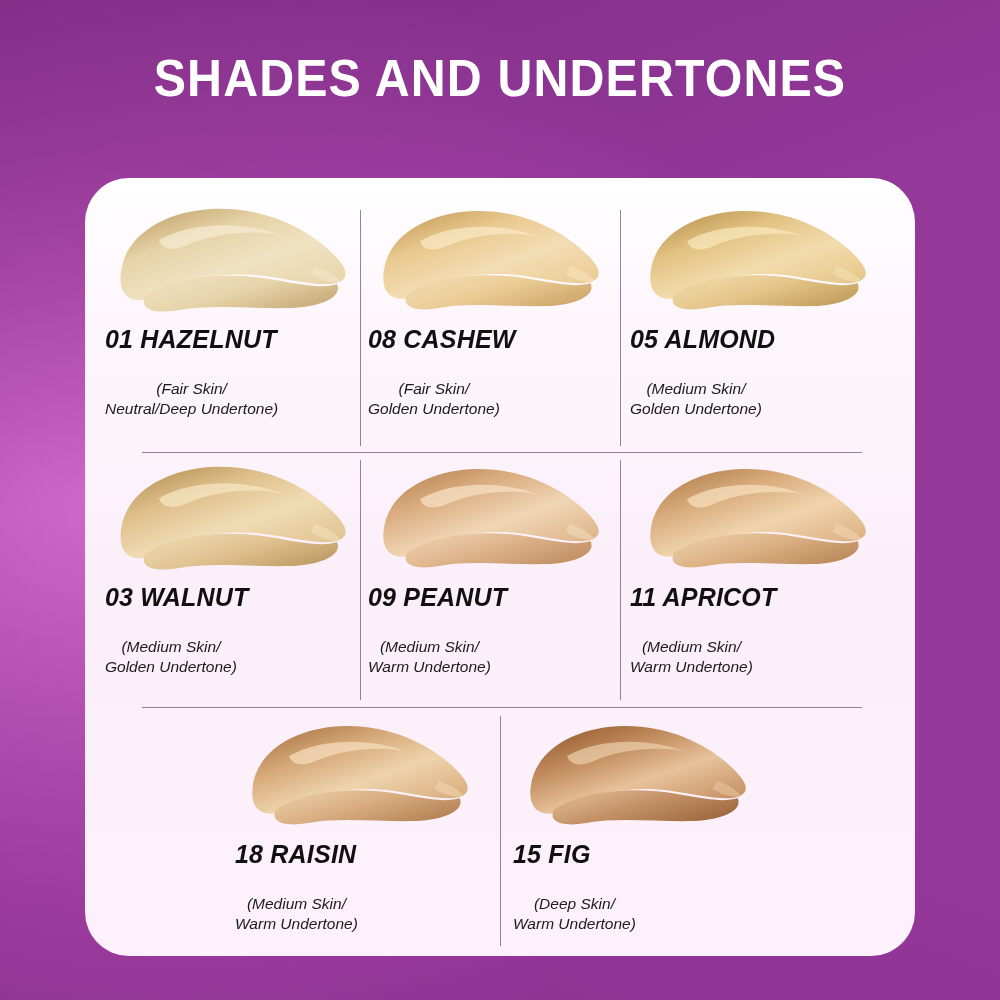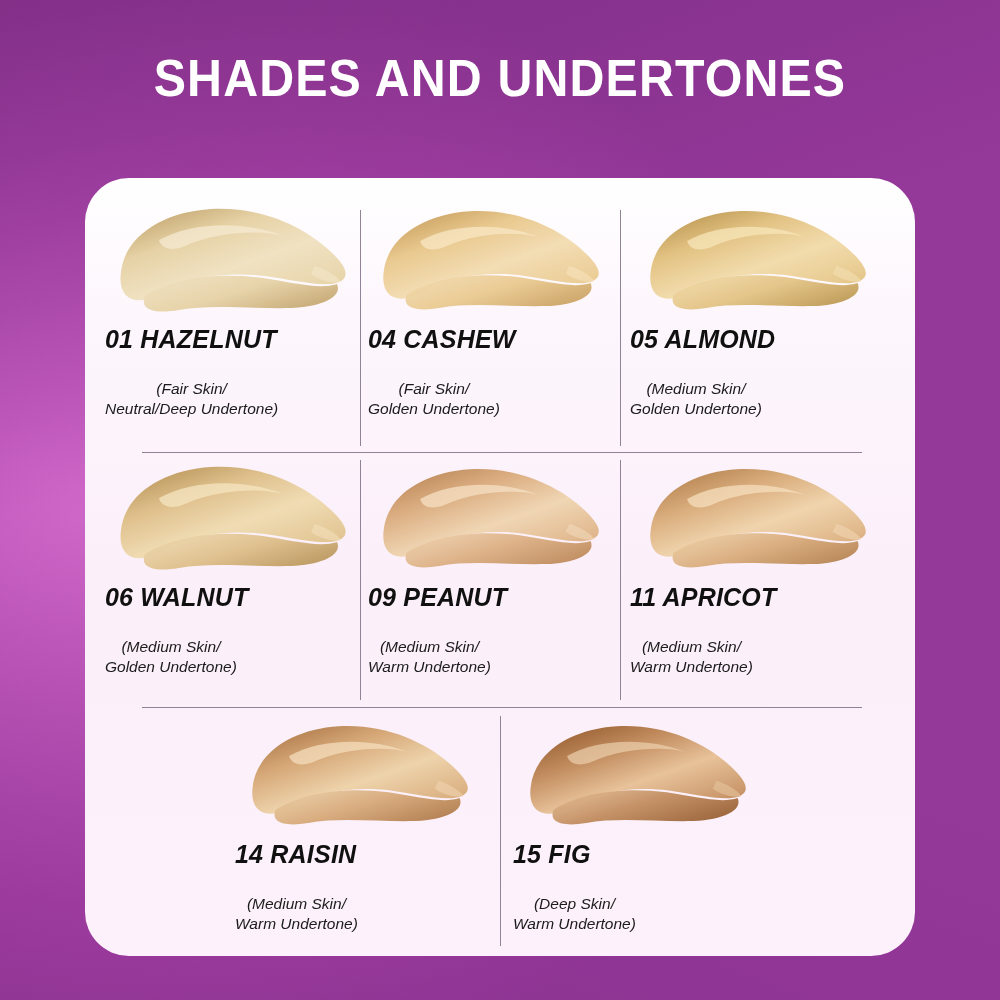--- a/index.html
+++ b/index.html
@@ -159,21 +159,21 @@
               <stop offset="55%" stop-color="#e9c98f"></stop>
               <stop offset="100%" stop-color="#cda566"></stop>
             </linearGradient>
           </defs>
           <path d="M6,72 C10,36 48,12 96,9 C150,6 196,30 222,58 C232,69 234,78 224,82 C208,88 180,80 150,76 C112,71 70,78 44,94 C22,107 2,100 6,72 Z" fill="url(#g1a)"></path>
           <path d="M30,96 C58,78 104,72 148,78 C176,82 204,90 222,84 C228,97 206,107 176,108 C138,109 96,104 64,110 C40,114 24,110 30,96 Z" fill="url(#g1b)" opacity="0.95"></path>
           <path d="M44,40 C76,22 128,20 168,36 C146,30 104,31 70,46 C56,52 46,48 44,40 Z" fill="#f8e7c4" opacity="0.75"></path>
           <path d="M200,66 C212,70 222,76 226,82 C216,84 204,80 196,74 Z" fill="#f6e2bc" opacity="0.6"></path>
         </svg>
       </div>
-      <div class="shade-name">04 CASHEW</div>
+      <div class="shade-name">08 CASHEW</div>
       <div class="shade-desc">
         <div>(Fair Skin/</div>
         <div>Golden Undertone)</div>
       </div>
     </div>
 
     <div class="cell" style="left:545px; top:22px; width:255px;">
       <div class="swatch-wrap">
         <svg width="226" height="125" viewBox="0 0 236 125" aria-hidden="true">
           <defs>
@@ -219,21 +219,21 @@
               <stop offset="55%" stop-color="#dfc08c"></stop>
               <stop offset="100%" stop-color="#bd9a60"></stop>
             </linearGradient>
           </defs>
           <path d="M6,72 C10,36 48,12 96,9 C150,6 196,30 222,58 C232,69 234,78 224,82 C208,88 180,80 150,76 C112,71 70,78 44,94 C22,107 2,100 6,72 Z" fill="url(#g3a)"></path>
           <path d="M30,96 C58,78 104,72 148,78 C176,82 204,90 222,84 C228,97 206,107 176,108 C138,109 96,104 64,110 C40,114 24,110 30,96 Z" fill="url(#g3b)" opacity="0.95"></path>
           <path d="M44,40 C76,22 128,20 168,36 C146,30 104,31 70,46 C56,52 46,48 44,40 Z" fill="#f6e5c2" opacity="0.75"></path>
           <path d="M200,66 C212,70 222,76 226,82 C216,84 204,80 196,74 Z" fill="#f3dfba" opacity="0.6"></path>
         </svg>
       </div>
-      <div class="shade-name">06 WALNUT</div>
+      <div class="shade-name">03 WALNUT</div>
       <div class="shade-desc">
         <div>(Medium Skin/</div>
         <div>Golden Undertone)</div>
       </div>
     </div>
 
     <div class="cell" style="left:283px; top:280px; width:245px;">
       <div class="swatch-wrap">
         <svg width="226" height="125" viewBox="0 0 236 125" aria-hidden="true">
           <defs>
@@ -309,21 +309,21 @@
               <stop offset="55%" stop-color="#d6a878"></stop>
               <stop offset="100%" stop-color="#b37f4f"></stop>
             </linearGradient>
           </defs>
           <path d="M6,72 C10,36 48,12 96,9 C150,6 196,30 222,58 C232,69 234,78 224,82 C208,88 180,80 150,76 C112,71 70,78 44,94 C22,107 2,100 6,72 Z" fill="url(#g6a)"></path>
           <path d="M30,96 C58,78 104,72 148,78 C176,82 204,90 222,84 C228,97 206,107 176,108 C138,109 96,104 64,110 C40,114 24,110 30,96 Z" fill="url(#g6b)" opacity="0.95"></path>
           <path d="M44,40 C76,22 128,20 168,36 C146,30 104,31 70,46 C56,52 46,48 44,40 Z" fill="#f4ddbc" opacity="0.75"></path>
           <path d="M200,66 C212,70 222,76 226,82 C216,84 204,80 196,74 Z" fill="#f0d4b0" opacity="0.6"></path>
         </svg>
       </div>
-      <div class="shade-name">14 RAISIN</div>
+      <div class="shade-name">18 RAISIN</div>
       <div class="shade-desc">
         <div>(Medium Skin/</div>
         <div>Warm Undertone)</div>
       </div>
     </div>
 
     <div class="cell" style="left:428px; top:537px; width:250px;">
       <div class="swatch-wrap">
         <svg width="226" height="125" viewBox="0 0 236 125" aria-hidden="true">
           <defs>

